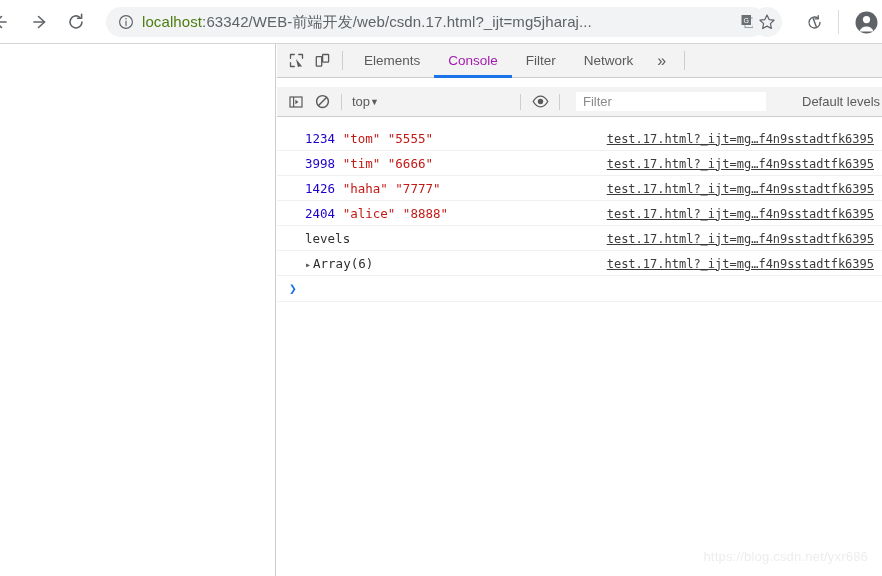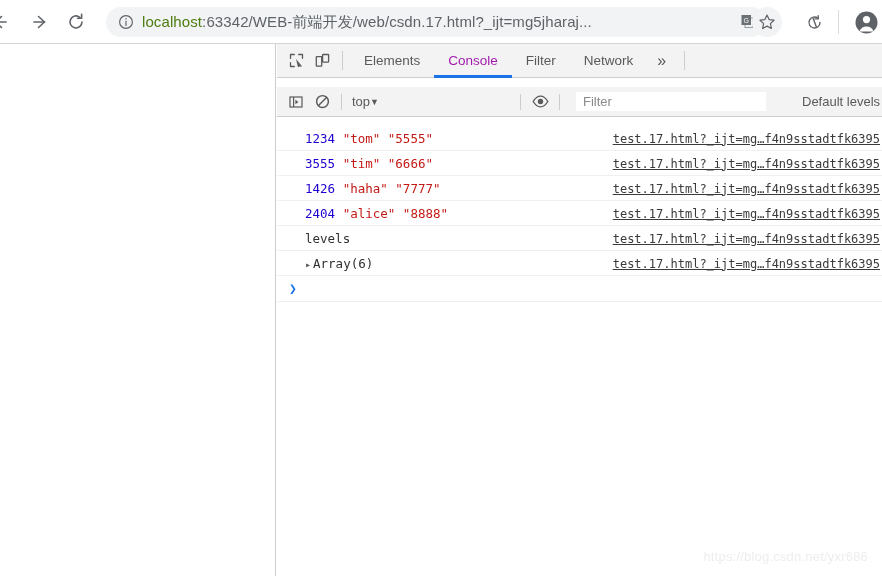--- a/index.html
+++ b/index.html
@@ -307,21 +307,21 @@
     right: 0;
     top: 0;
     height: 25px;
     display: flex;
     align-items: center;
     font-family: "DejaVu Sans Mono", monospace;
     font-size: 12px;
     color: #3b3b3b;
     text-decoration: underline;
     white-space: nowrap;
-    padding-right: 2px;
+    padding-right: 8px;
   }
   .prompt-row {
     position: relative;
     height: 25px;
     border-bottom: 1px solid #f0f0f0;
     display: flex;
     align-items: center;
   }
   .prompt-arrow {
     color: #1a73e8;
@@ -491,21 +491,21 @@
     </div>
   </div>
 
   <div class="console-body">
     <div id="log-rows">
         <div class="log-row">
           <div class="log-msg"><span class="tok-num">1234</span><span class="tok-plain"> </span><span class="tok-str">"tom"</span><span class="tok-plain"> </span><span class="tok-str">"5555"</span></div>
           <span class="log-src">test.17.html?_ijt=mg…f4n9sstadtfk6395</span>
         </div>
         <div class="log-row">
-          <div class="log-msg"><span class="tok-num">3555</span><span class="tok-plain"> </span><span class="tok-str">"tim"</span><span class="tok-plain"> </span><span class="tok-str">"6666"</span></div>
+          <div class="log-msg"><span class="tok-num">3998</span><span class="tok-plain"> </span><span class="tok-str">"tim"</span><span class="tok-plain"> </span><span class="tok-str">"6666"</span></div>
           <span class="log-src">test.17.html?_ijt=mg…f4n9sstadtfk6395</span>
         </div>
         <div class="log-row">
           <div class="log-msg"><span class="tok-num">1426</span><span class="tok-plain"> </span><span class="tok-str">"haha"</span><span class="tok-plain"> </span><span class="tok-str">"7777"</span></div>
           <span class="log-src">test.17.html?_ijt=mg…f4n9sstadtfk6395</span>
         </div>
         <div class="log-row">
           <div class="log-msg"><span class="tok-num">2404</span><span class="tok-plain"> </span><span class="tok-str">"alice"</span><span class="tok-plain"> </span><span class="tok-str">"8888"</span></div>
           <span class="log-src">test.17.html?_ijt=mg…f4n9sstadtfk6395</span>
         </div>

